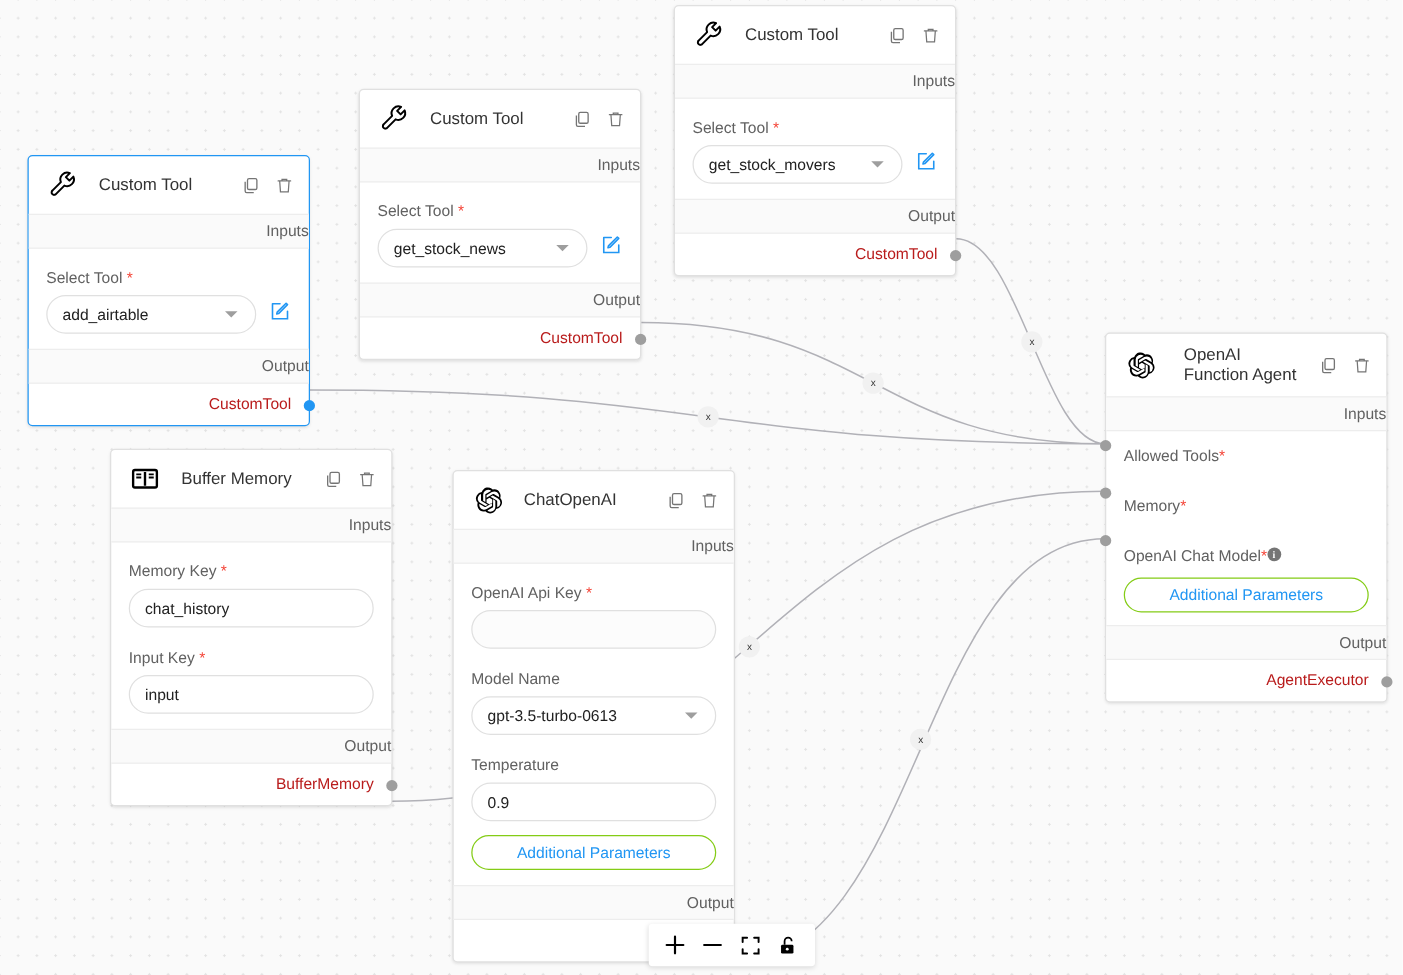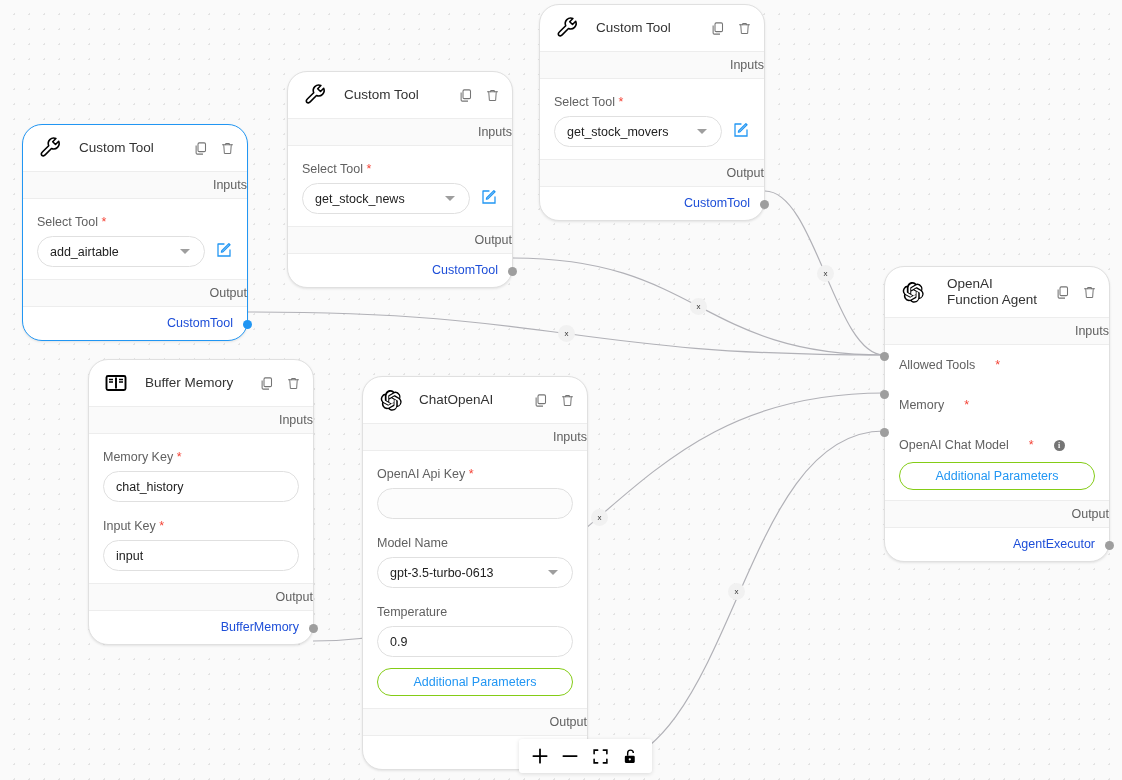--- a/index.html
+++ b/index.html
@@ -16,21 +16,21 @@
     background-image: radial-gradient(#e3e3e3 1px, transparent 1px);
     background-size: 15px 15px;
     background-position: 7px 7px;
   }
   #edges { position: absolute; inset: 0; width: 1122px; height: 780px; pointer-events: none; }
 
   .node {
     position: absolute;
     background: #fff;
     border: 1px solid #e0e0e0;
-    border-radius: 20px;
+    border-radius: 4px;
     box-shadow: 0 1px 3px rgba(0,0,0,0.06), 0 1px 2px rgba(0,0,0,0.04);
   }
   .node.selected { border: 1px solid #2196f3; }
 
   .node-header {
     display: flex; align-items: center;
     padding: 10px 12px 10px 14px;
     gap: 10px;
   }
   .node-icon { width: 26px; height: 26px; flex: 0 0 26px; display:flex; align-items:center; justify-content:center; }
@@ -95,37 +95,37 @@
     font-size: 12.5px;
     display: flex; align-items: center; justify-content: center;
     background: #fff;
     cursor: pointer;
   }
 
   .out-row {
     padding: 9px 14px 10px 14px;
     text-align: right;
     font-size: 12.5px;
-    color: #1d4ed8;
+    color: #b91c1c;
     position: relative;
   }
 
   .handle {
     position: absolute;
     width: 9px; height: 9px;
     border-radius: 50%;
     background: #9e9e9e;
   }
   .handle.blue { background: #2196f3; }
 
   .in-label {
     font-size: 12.5px;
     color: #616161;
     margin: 0 0 0 0;
-    display: flex; align-items: center; gap: 20px;
+    display: flex; gap: 0;
   }
   .info-dot {
     display:inline-flex; align-items:center; justify-content:center;
     width: 11px; height: 11px; border-radius: 50%;
     background: #757575; color: #fff;
     font-size: 8px; font-family: "Liberation Serif", serif; font-weight: bold;
     line-height: 11px;
   }
 
   .edge-x {

